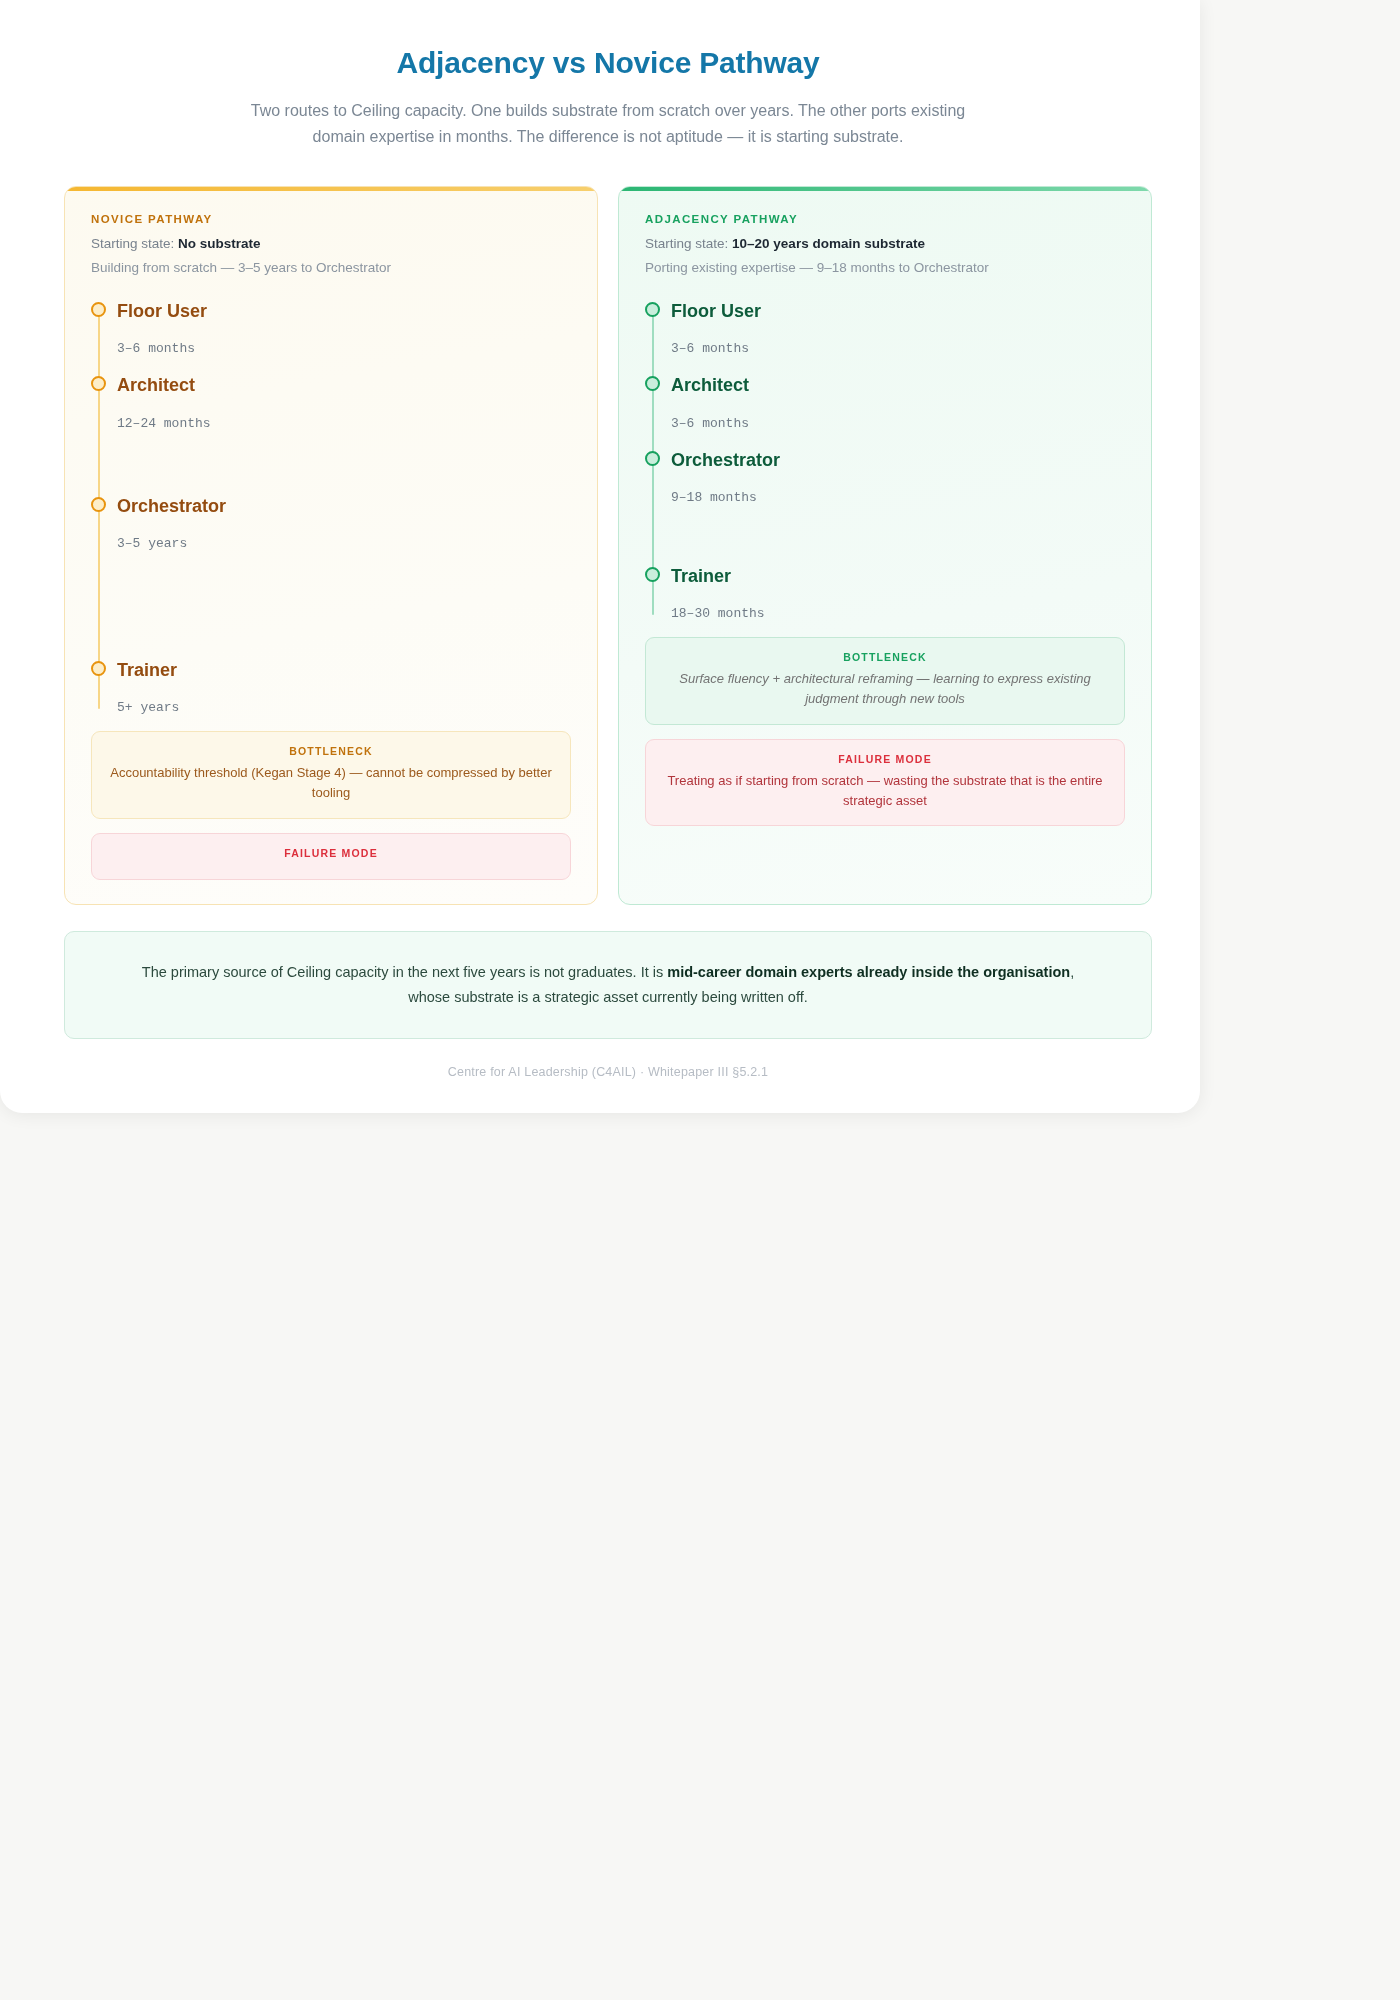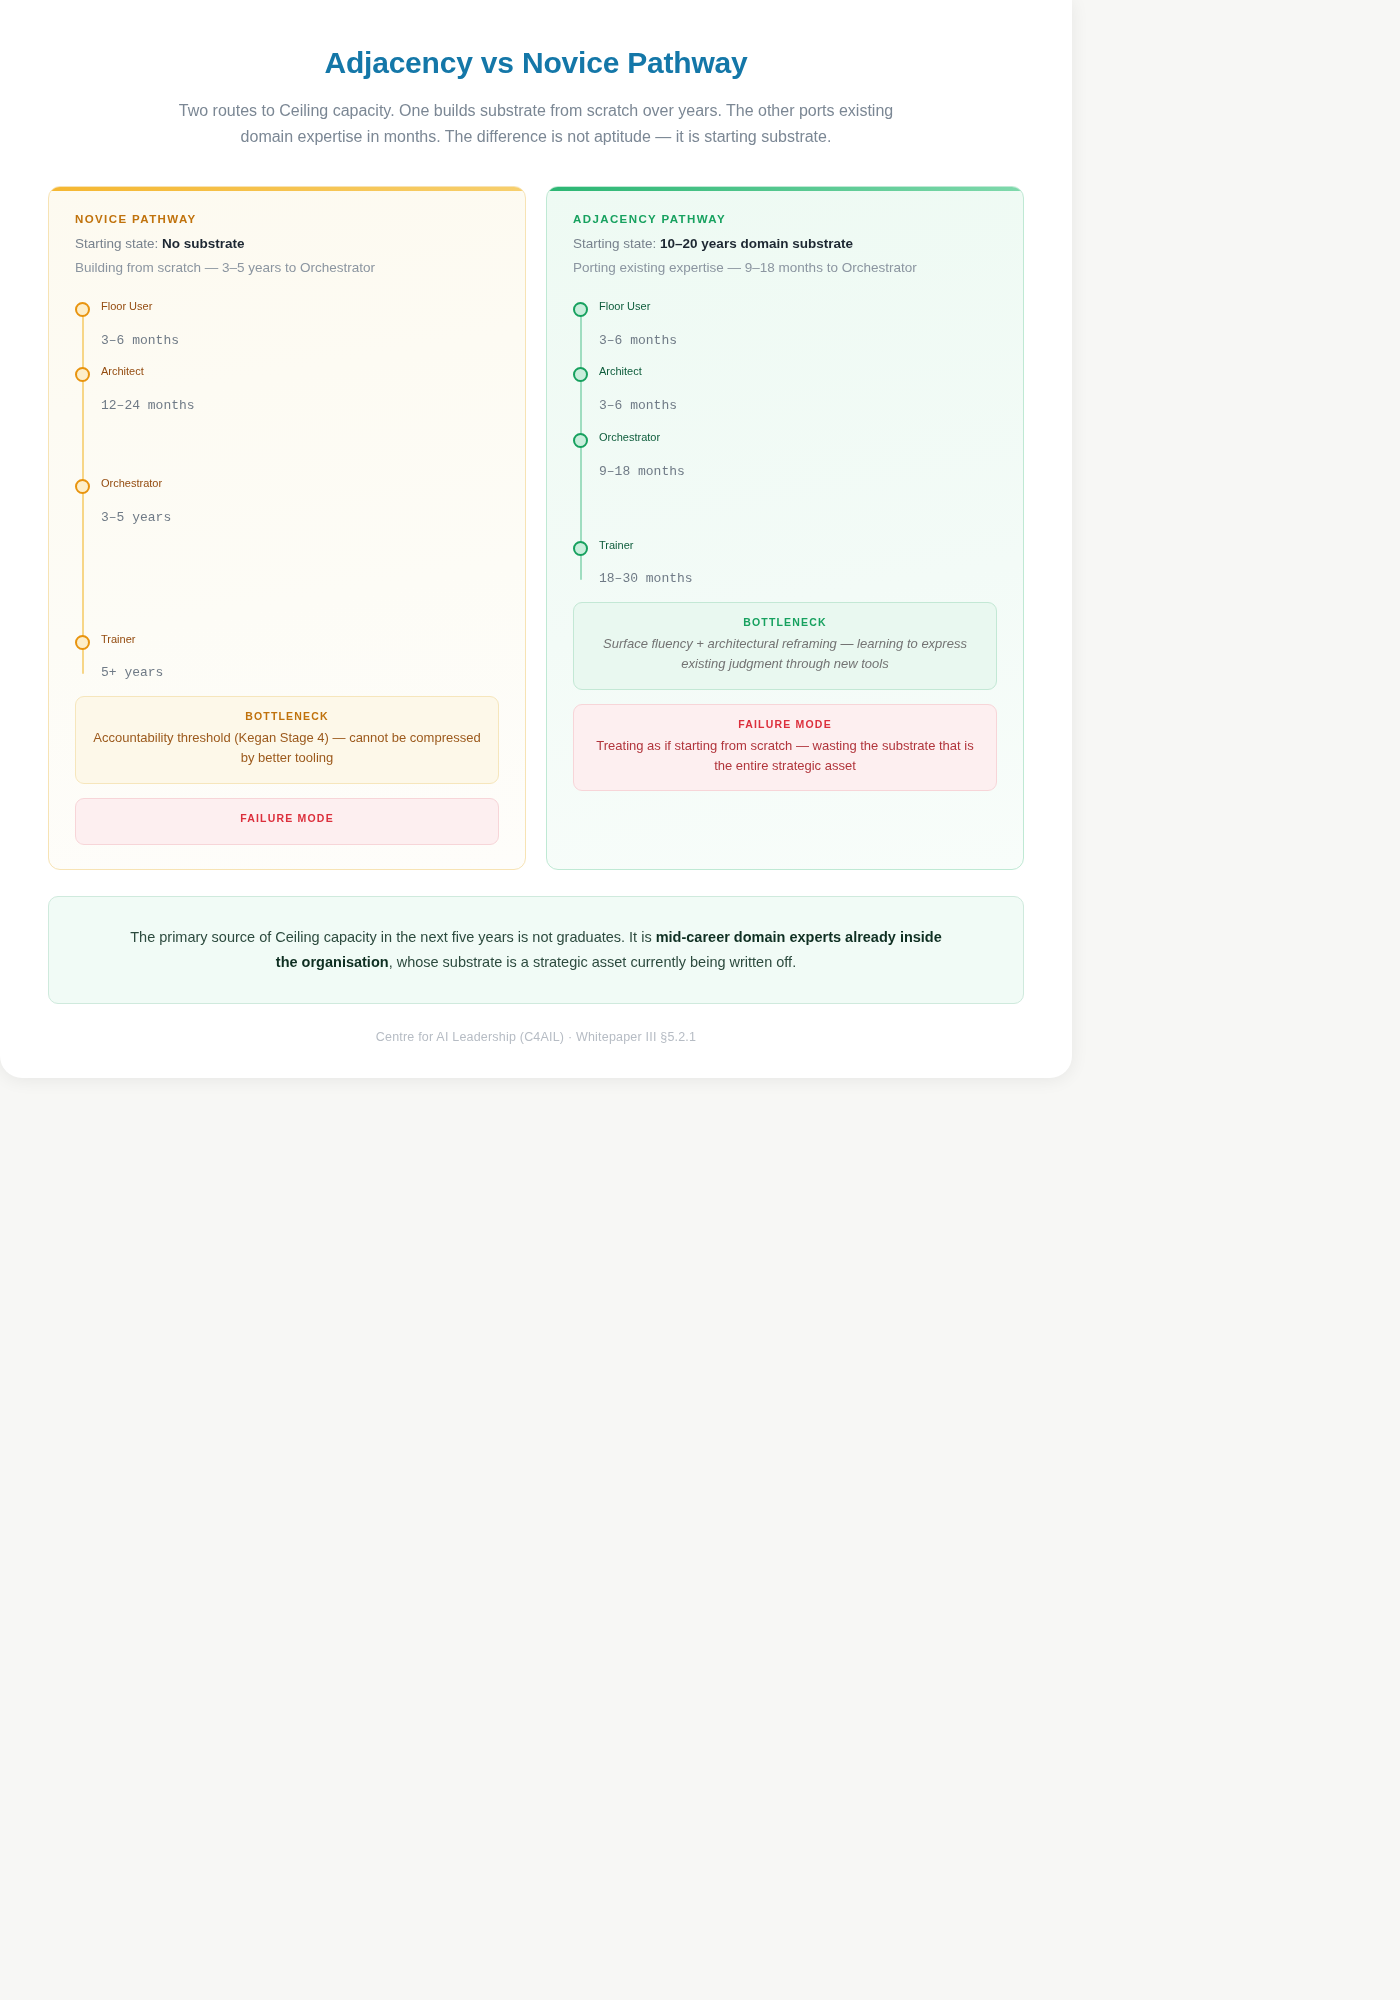--- a/index.html
+++ b/index.html
@@ -6,25 +6,25 @@
 
   html, body {
     width: 1400px;
     height: 2000px;
     background: #f7f7f5;
     font-family: "Liberation Sans", sans-serif;
     -webkit-font-smoothing: antialiased;
   }
 
   .page {
-    width: 1072px;
+    width: 1200px;
     background: #ffffff;
     border-radius: 0 0 22px 22px;
     box-shadow: 0 2px 18px rgba(0,0,0,0.07);
-    padding: 0 0 34px 0;
+    padding: 0 0 34px 16px;
     position: relative;
   }
 
   
   .header { text-align: center; padding: 44px 120px 0 120px; }
 
   .title {
     font-size: 30px;
     font-weight: bold;
     color: #1477a8;
@@ -126,22 +126,22 @@
     top: 2px;
     width: 15px;
     height: 15px;
     border-radius: 50%;
     background: #ffffff;
   }
   .panel-novice .stage-dot { border: 2px solid #e8940f; background: #fdeec9; }
   .panel-adjacency .stage-dot { border: 2px solid #17a15f; background: #c9eedc; }
 
   .stage-name {
-    font-size: 11px;
-    font-weight: normal;
+    font-size: 18px;
+    font-weight: bold;
     line-height: 1.25;
   }
   .panel-novice .stage-name { color: #944c10; }
   .panel-adjacency .stage-name { color: #0d5c3b; }
 
   .stage-dur {
     font-size: 13px;
     color: #6f7a86;
     margin-top: 19px;
     line-height: 1.3;

